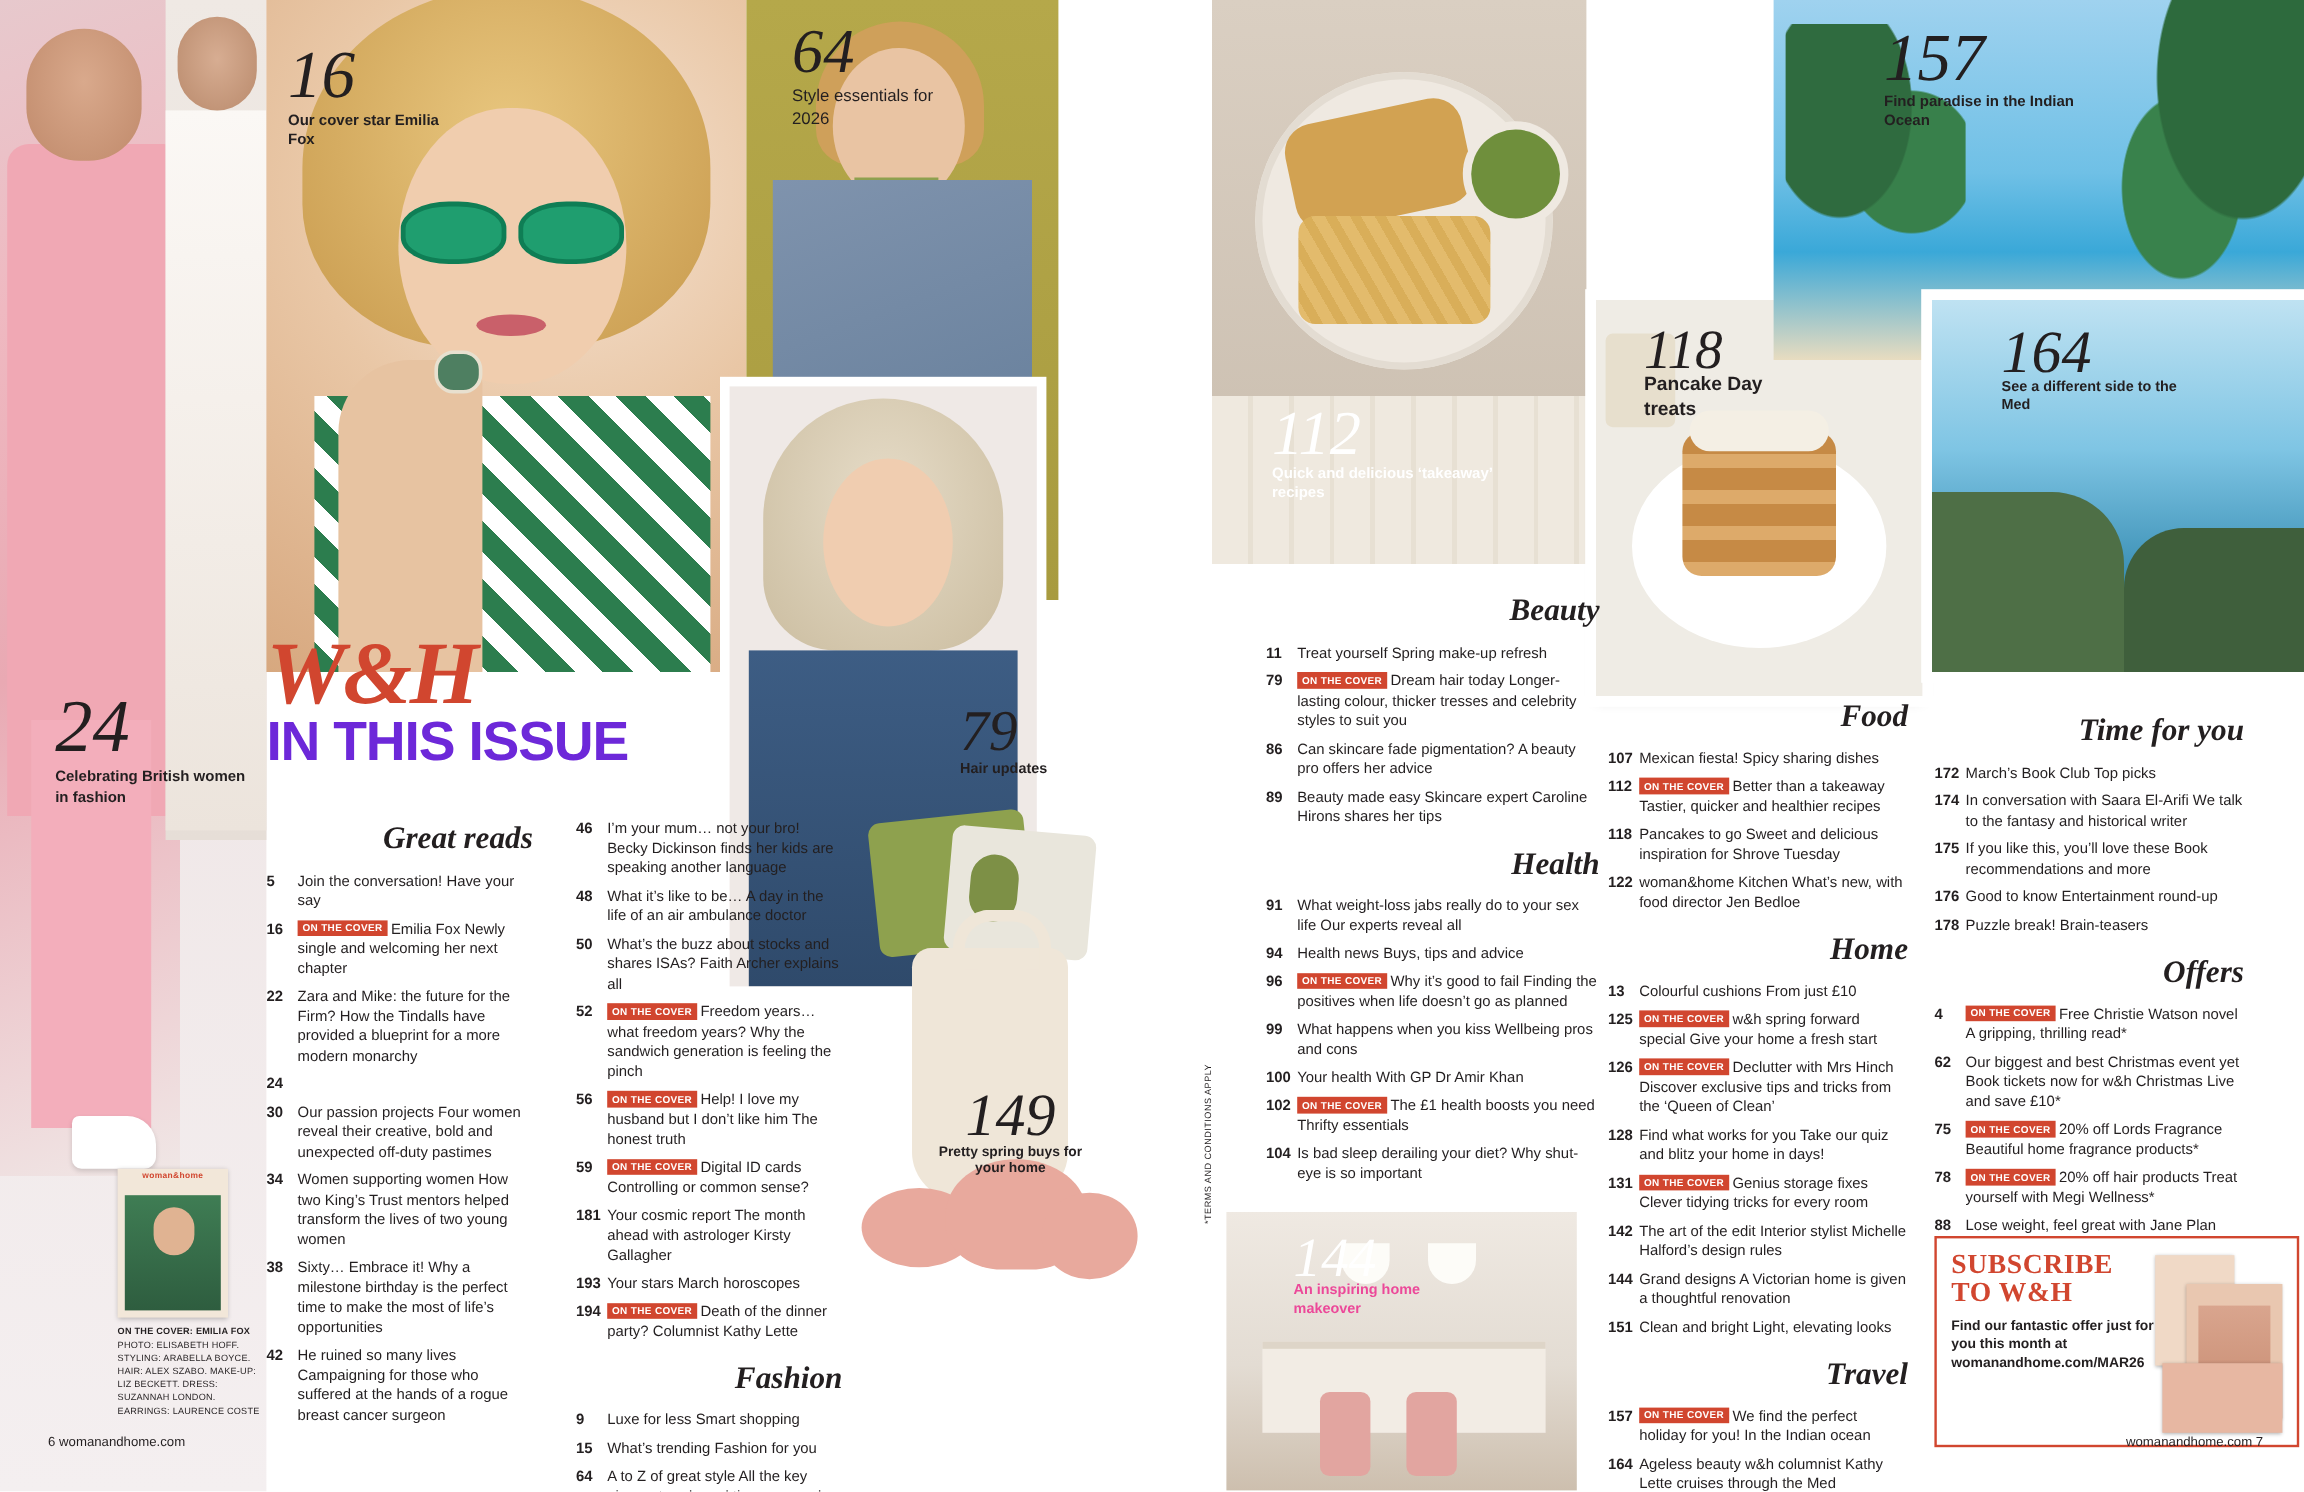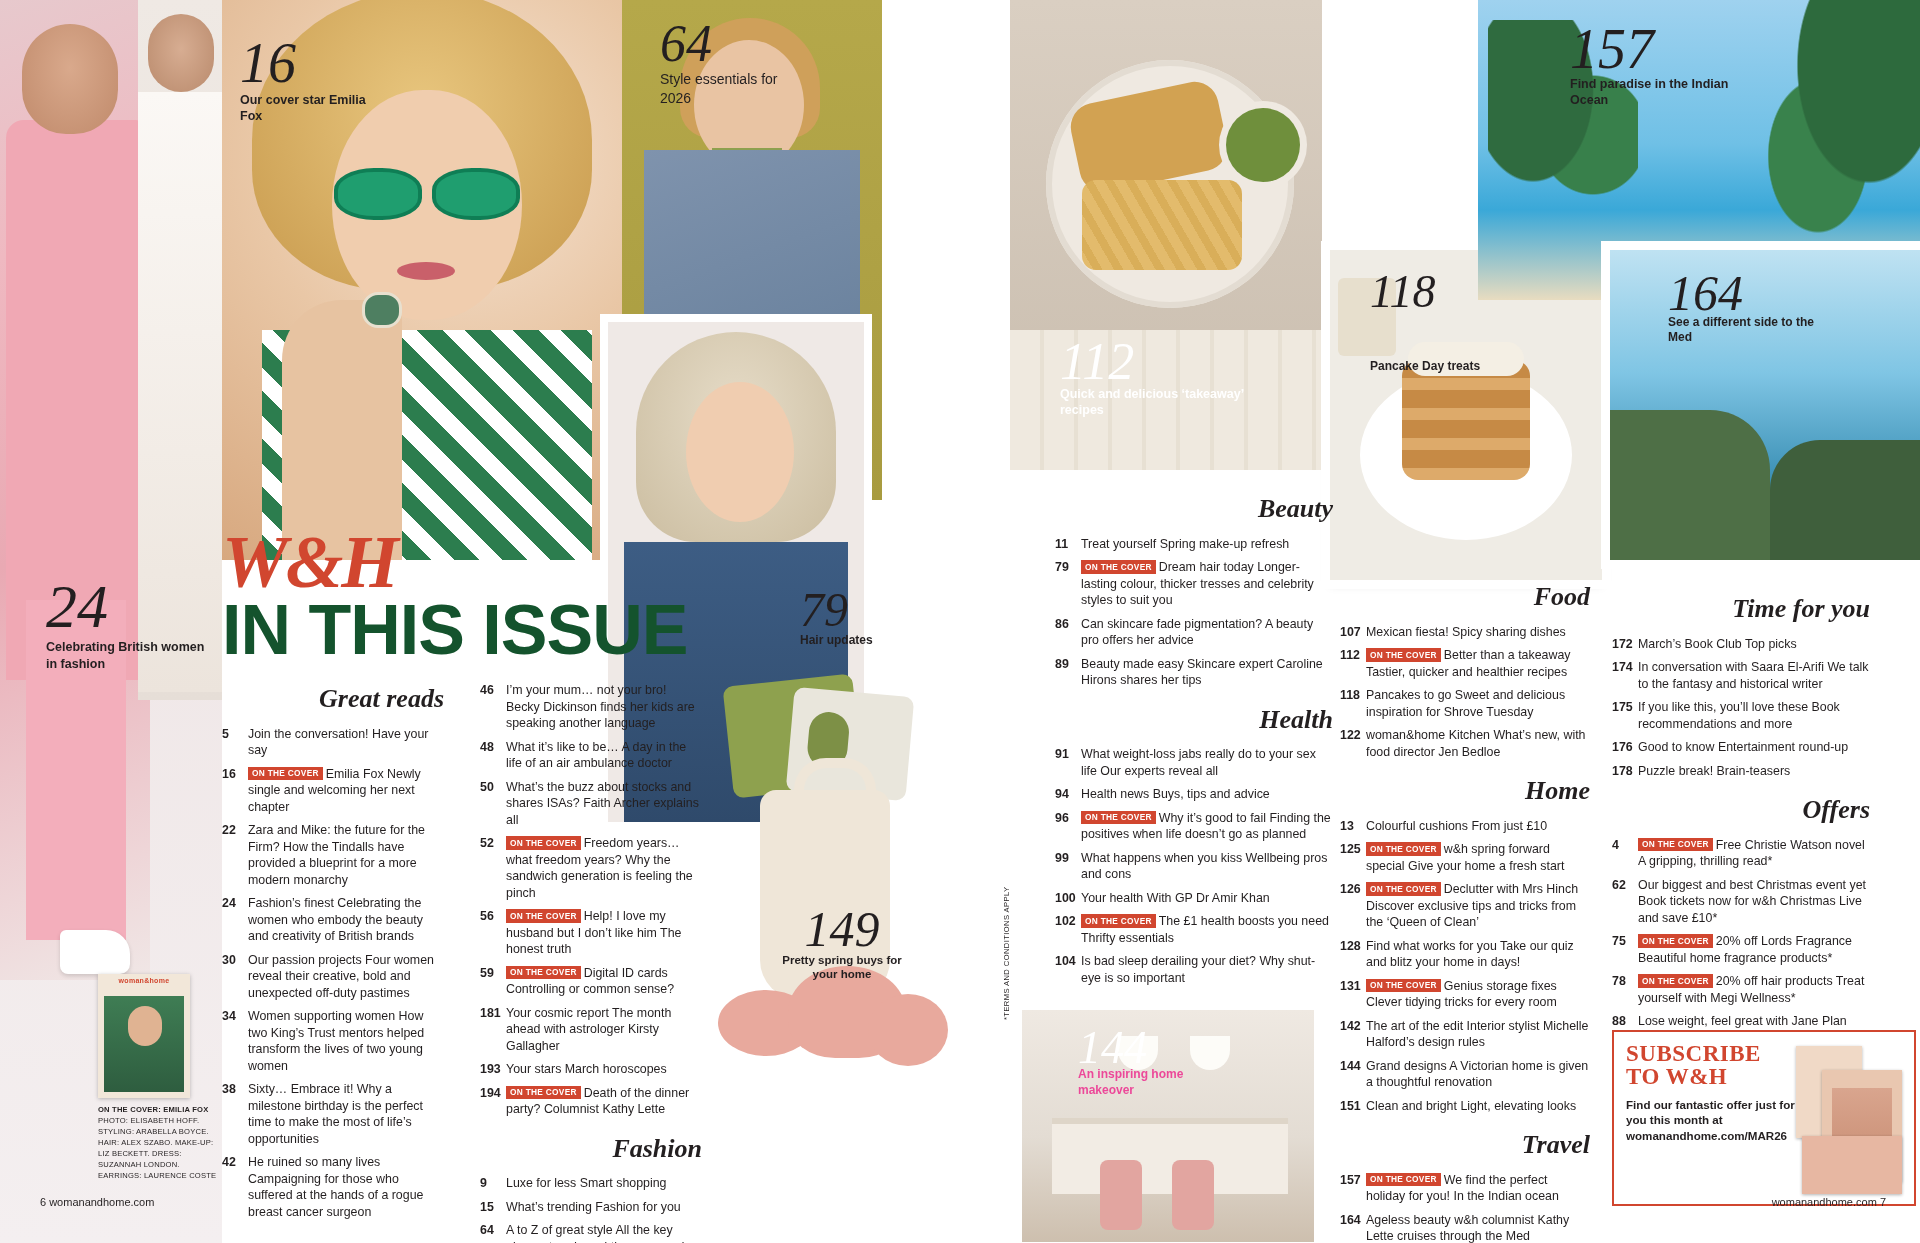--- a/index.html
+++ b/index.html
@@ -79,21 +79,21 @@
   #hair79 .f{position:absolute;left:78px;top:60px;width:108px;height:140px;border-radius:54px/70px;background:#f0cdb0;}
   #hair79 .b{position:absolute;left:16px;top:220px;width:224px;height:280px;background:linear-gradient(180deg,#3d5d84,#2f4a6b);}
   #cap79{position:absolute;left:800px;top:590px;width:96px;text-align:left;color:#231f20;}
   #cap79 .n{font-size:48px;}
   #cap79 .t{font-size:12px;font-weight:bold;line-height:1.3;margin-top:2px;}
 
   
   #wh-logo{position:absolute;left:222px;top:520px;font-family:"Liberation Serif",serif;font-weight:bold;font-style:italic;
      font-size:74px;color:#d1462f;letter-spacing:-2px;}
   #in-this-issue{position:absolute;left:222px;top:590px;font-family:"Liberation Sans",sans-serif;font-weight:bold;
-     font-size:70px;letter-spacing:-1px;color:#14532d;}
+     font-size:46px;letter-spacing:-1px;color:#6d28d9;}
 
   
   .toc{position:absolute;font-size:12.4px;line-height:1.33;}
   .toc h3{font-family:"Liberation Serif",serif;font-style:italic;font-weight:bold;font-size:26px;margin:0 0 9px 0;color:#231f20;text-align:right;}
   .toc .sec + h3{margin-top:14px;}
   .item{display:flex;margin-bottom:7px;}
   .item .pg{width:26px;flex:0 0 26px;font-weight:bold;}
   .item .txt{flex:1;}
   .item .txt b{font-weight:normal;}
   .otc{display:inline-block;background:#d1462f;color:#fff;font-size:8.3px;font-weight:bold;
@@ -135,21 +135,21 @@
 
   
   #pancake{left:1330px;top:250px;width:272px;height:330px;background:#efece5;box-shadow:0 0 0 9px #fff, 0 4px 10px rgba(0,0,0,.15);}
   #pancake .plate{position:absolute;left:30px;top:120px;width:212px;height:170px;border-radius:50%;background:#fff;}
   #pancake .stack{position:absolute;left:72px;top:110px;width:128px;height:120px;background:
      repeating-linear-gradient(180deg,#c68a45 0 18px,#ddaa6a 18px 30px);border-radius:16px;}
   #pancake .cream{position:absolute;left:78px;top:92px;width:116px;height:34px;border-radius:20px;background:#f4efe4;}
   #pancake .jar{position:absolute;left:8px;top:28px;width:58px;height:78px;background:#e7dfcd;border-radius:6px;}
   #cap118{position:absolute;left:1370px;top:272px;width:130px;color:#231f20;}
   #cap118 .n{font-size:46px;}
-  #cap118 .t{font-size:12px;font-weight:bold;line-height:1.3;margin-top:48px;}
+  #cap118 .t{font-size:16px;font-weight:bold;line-height:1.3;}
 
   
   #beach157{left:1478px;top:0;width:442px;height:300px;background:linear-gradient(180deg,#9fd2ef 0%,#6fc0e6 48%,#3aa8d8 70%,#e8dcc0 100%);}
   #beach157 .palm{position:absolute;left:10px;top:20px;width:150px;height:230px;background:
      radial-gradient(ellipse at 30% 30%,#2f6b3f 0 40%,transparent 41%),
      radial-gradient(ellipse at 70% 50%,#38804b 0 36%,transparent 37%);}
   #beach157 .palm2{position:absolute;right:0;top:0;width:170px;height:260px;background:
      radial-gradient(ellipse at 70% 25%,#2d6a3d 0 42%,transparent 43%),
      radial-gradient(ellipse at 40% 60%,#39824c 0 34%,transparent 35%);}
   #cap157{position:absolute;left:1570px;top:26px;width:180px;}
@@ -272,21 +272,20 @@
       <div class="item">
           <span class="pg">16</span>
           <span class="txt"><span class="otc">ON THE COVER</span><b>Emilia Fox</b><span> Newly single and welcoming her next chapter</span></span>
         </div>
       <div class="item">
           <span class="pg">22</span>
           <span class="txt"><b>Zara and Mike: the future for the Firm?</b><span> How the Tindalls have provided a blueprint for a more modern monarchy</span></span>
         </div>
       <div class="item">
           <span class="pg">24</span>
-          <span class="txt"><b>Fashion’s finest</b><span> Celebrating the women who embody the beauty and creativity of British brands</span></span>
         </div>
       <div class="item">
           <span class="pg">30</span>
           <span class="txt"><b>Our passion projects</b><span> Four women reveal their creative, bold and unexpected off-duty pastimes</span></span>
         </div>
       <div class="item">
           <span class="pg">34</span>
           <span class="txt"><b>Women supporting women</b><span> How two King’s Trust mentors helped transform the lives of two young women</span></span>
         </div>
       <div class="item">

